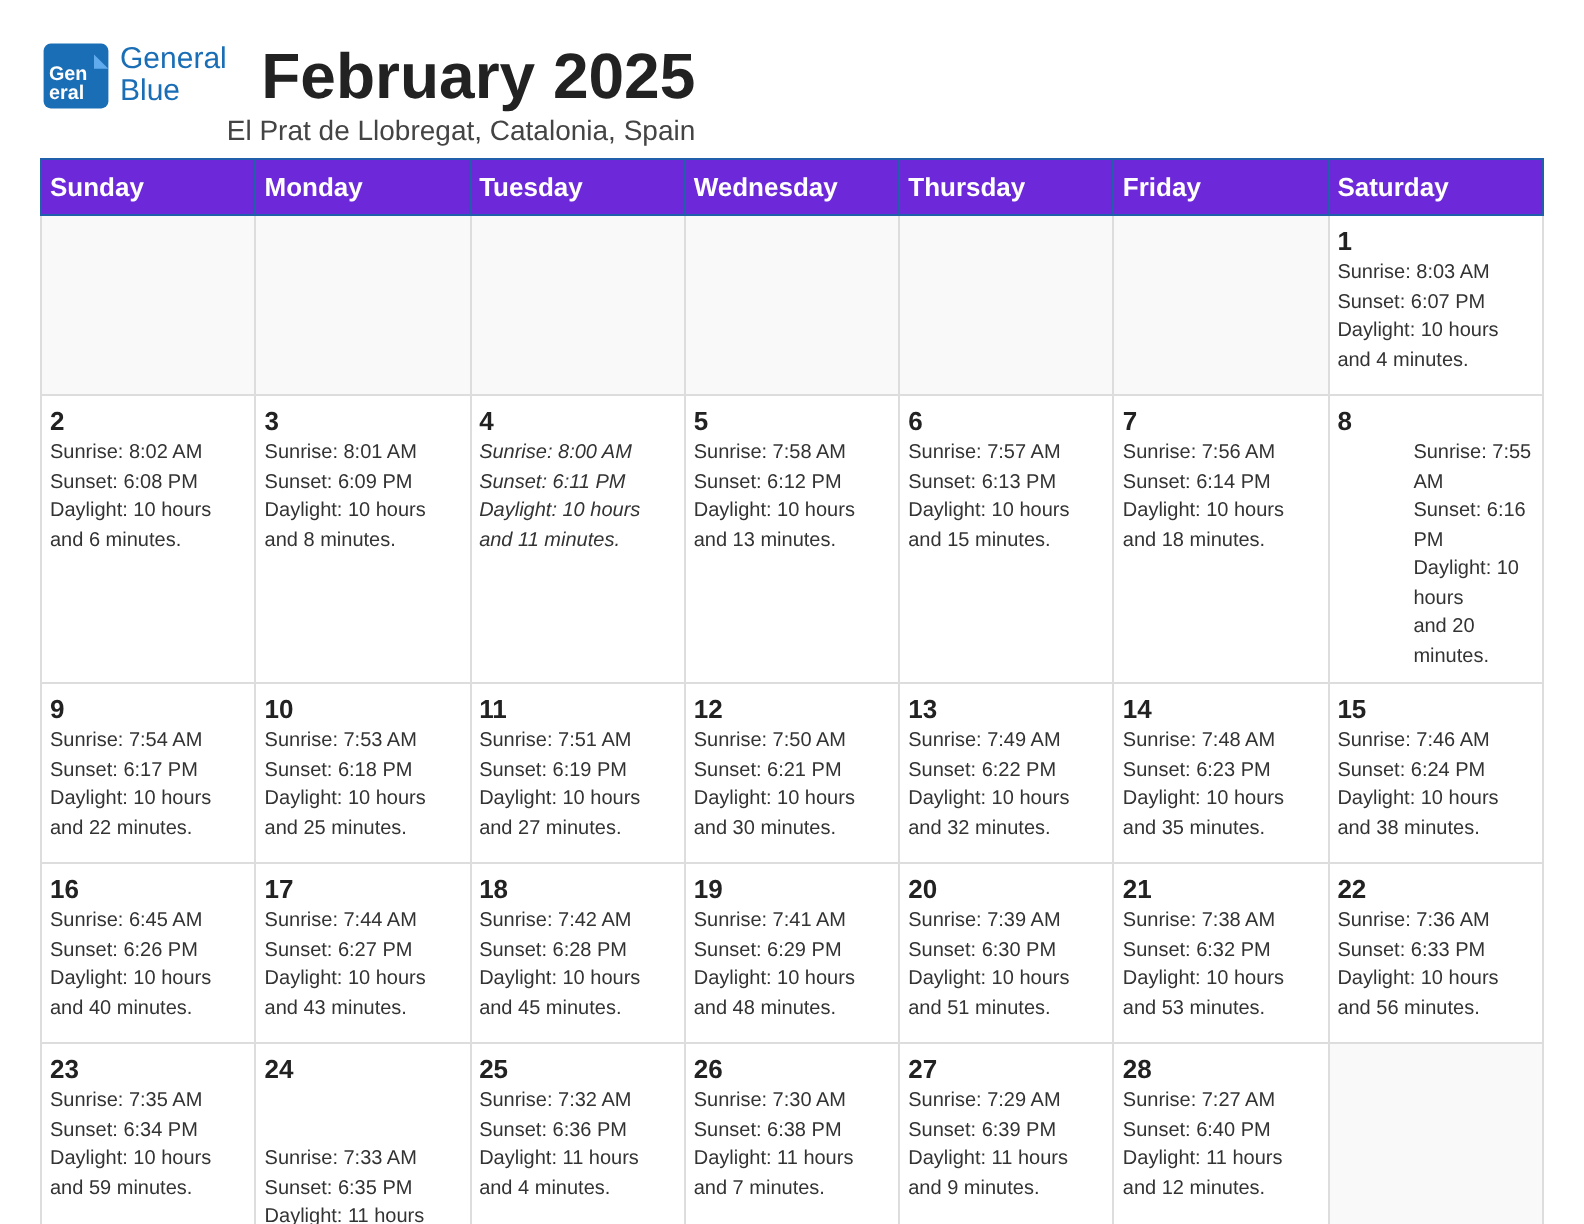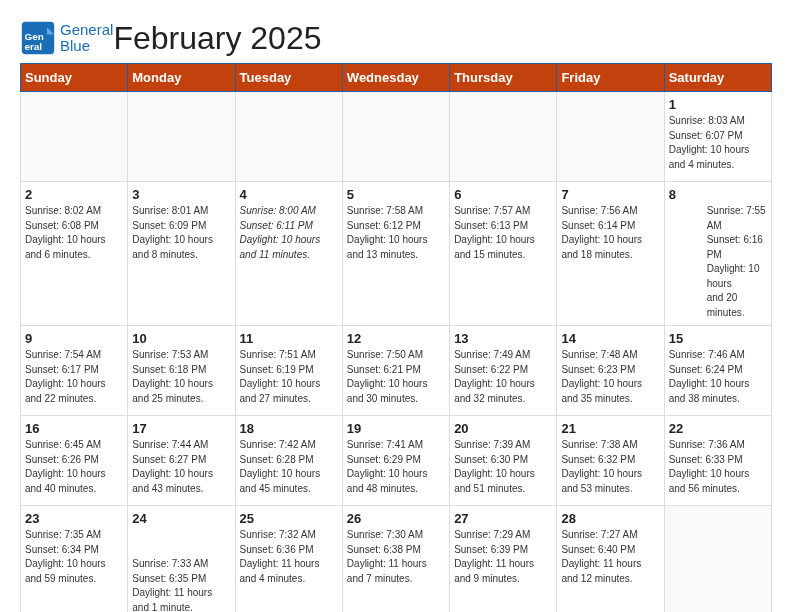--- a/index.html
+++ b/index.html
@@ -29,34 +29,34 @@
     .logo-text span { color: #1a6eb5; }
     .logo-icon {
       width: 36px;
       height: 36px;
     }
     .title-block {
       text-align: right;
     }
     .main-title {
       font-size: 32px;
-      font-weight: normal;
+      font-weight: bold;
       color: #222;
     }
     .subtitle {
       font-size: 14px;
       color: #444;
     }
     table {
       width: 100%;
       border-collapse: collapse;
       table-layout: fixed;
     }
     thead tr {
-      background-color: #c2410c;
+      background-color: #6d28d9;
       color: #fff;
     }
     thead th {
       padding: 6px 4px;
       font-size: 13px;
       font-weight: bold;
       text-align: left;
       border: 1px solid #2060aa;
     }
     tbody tr {
@@ -96,20 +96,21 @@
       <text x="5" y="33" font-size="11" font-weight="bold" fill="white" font-family="Arial">eral</text>
       <polygon points="30,8 38,16 30,16" fill="#60aaee"></polygon>
     </svg>
     <div class="logo-text">
       <div><span>General</span></div>
       <div><span>Blue</span></div>
     </div>
   </div>
   <div class="title-block">
     <div class="main-title">February 2025</div>
+    <div class="subtitle">El Prat de Llobregat, Catalonia, Spain</div>
   </div>
 </div>
 
 <table>
   <thead>
     <tr>
     <th>Sunday</th>
         <th>Monday</th>
         <th>Tuesday</th>
         <th>Wednesday</th>

